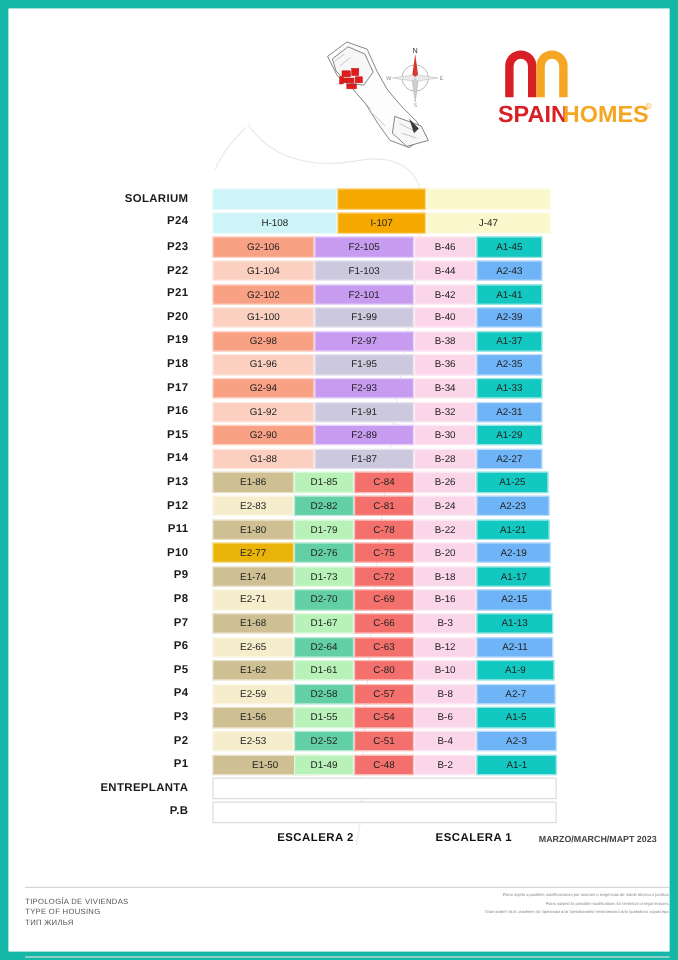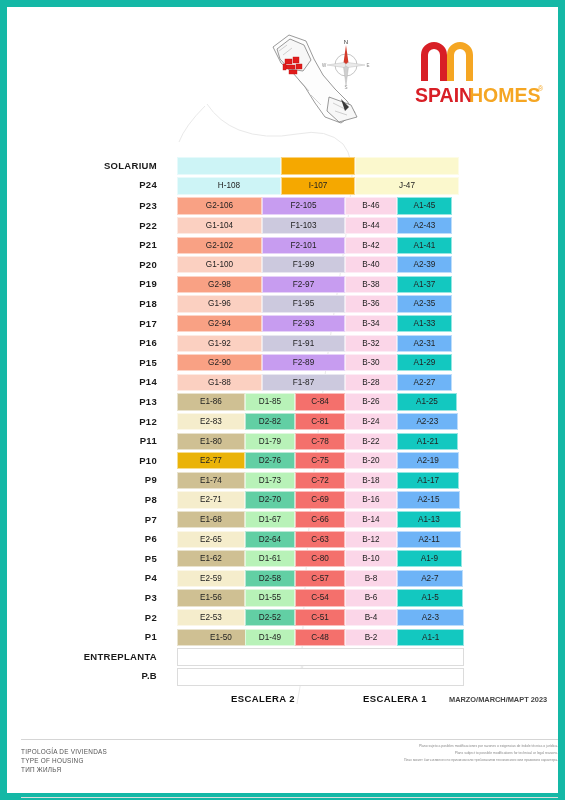--- a/index.html
+++ b/index.html
@@ -239,21 +239,21 @@
       <div class="rowlabel" style="left: 40px; top: 355px; width: 110px;">P8</div>
       <div class="cell" style="left: 170px; top: 352.4px; width: 68px; height: 17.2px; background: rgb(245, 237, 204);">E2-71</div>
       <div class="cell" style="left: 238px; top: 352.4px; width: 50px; height: 17.2px; background: rgb(98, 207, 164);">D2-70</div>
       <div class="cell" style="left: 288px; top: 352.4px; width: 50px; height: 17.2px; background: rgb(244, 112, 108);">C-69</div>
       <div class="cell" style="left: 338px; top: 352.4px; width: 52px; height: 17.2px; background: rgb(251, 214, 232);">B-16</div>
       <div class="cell" style="left: 390px; top: 352.4px; width: 63.1px; height: 17.2px; background: rgb(110, 180, 247);">A2-15</div>
       <div class="rowlabel" style="left: 40px; top: 374.6px; width: 110px;">P7</div>
       <div class="cell" style="left: 170px; top: 372px; width: 68px; height: 17.2px; background: rgb(207, 192, 147);">E1-68</div>
       <div class="cell" style="left: 238px; top: 372px; width: 50px; height: 17.2px; background: rgb(184, 242, 184);">D1-67</div>
       <div class="cell" style="left: 288px; top: 372px; width: 50px; height: 17.2px; background: rgb(244, 112, 108);">C-66</div>
-      <div class="cell" style="left: 338px; top: 372px; width: 52px; height: 17.2px; background: rgb(251, 214, 232);">B-14</div>
+      <div class="cell" style="left: 338px; top: 372px; width: 52px; height: 17.2px; background: rgb(251, 214, 232);">B-3</div>
       <div class="cell" style="left: 390px; top: 372px; width: 63.72px; height: 17.2px; background: rgb(19, 200, 192);">A1-13</div>
       <div class="rowlabel" style="left: 40px; top: 394.2px; width: 110px;">P6</div>
       <div class="cell" style="left: 170px; top: 391.6px; width: 68px; height: 17.2px; background: rgb(245, 237, 204);">E2-65</div>
       <div class="cell" style="left: 238px; top: 391.6px; width: 50px; height: 17.2px; background: rgb(98, 207, 164);">D2-64</div>
       <div class="cell" style="left: 288px; top: 391.6px; width: 50px; height: 17.2px; background: rgb(244, 112, 108);">C-63</div>
       <div class="cell" style="left: 338px; top: 391.6px; width: 52px; height: 17.2px; background: rgb(251, 214, 232);">B-12</div>
       <div class="cell" style="left: 390px; top: 391.6px; width: 64.34px; height: 17.2px; background: rgb(110, 180, 247);">A2-11</div>
       <div class="rowlabel" style="left: 40px; top: 413.8px; width: 110px;">P5</div>
       <div class="cell" style="left: 170px; top: 411.2px; width: 68px; height: 17.2px; background: rgb(207, 192, 147);">E1-62</div>
       <div class="cell" style="left: 238px; top: 411.2px; width: 50px; height: 17.2px; background: rgb(184, 242, 184);">D1-61</div>

